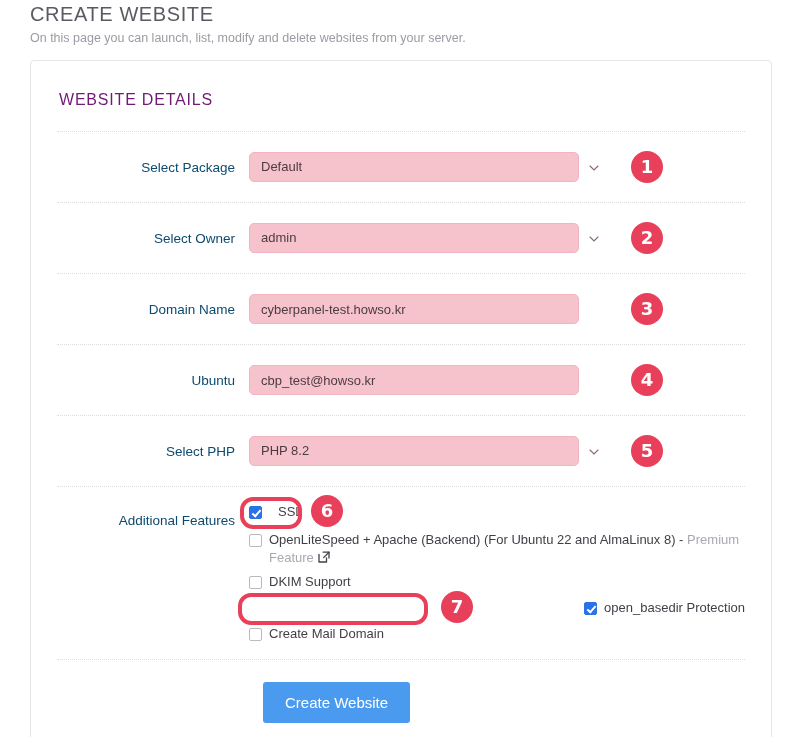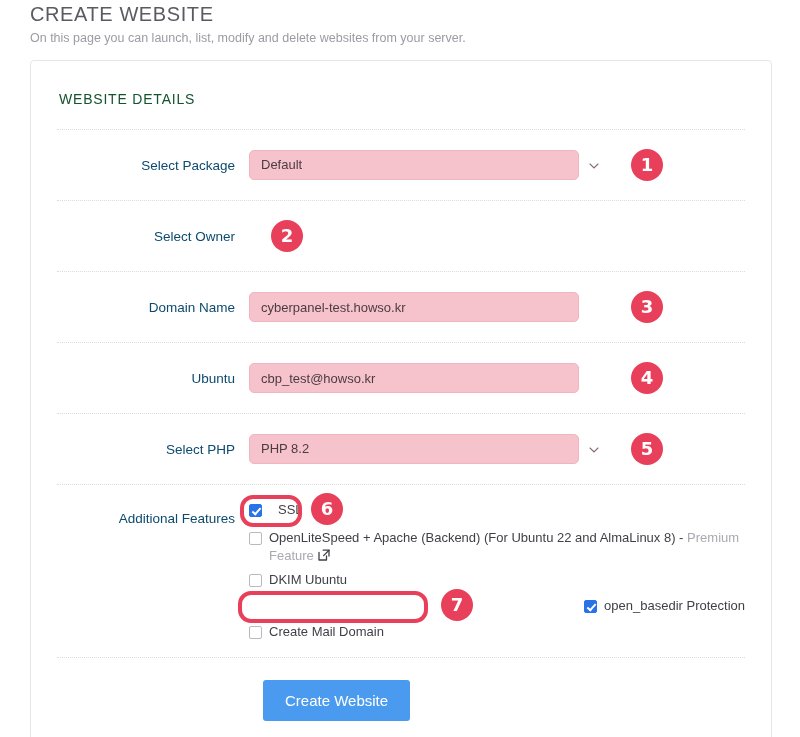--- a/index.html
+++ b/index.html
@@ -44,22 +44,22 @@
     left: 30px;
     top: 60px;
     width: 742px;
     height: 700px;
     background: #ffffff;
     border: 1px solid #e6e6e8;
     border-radius: 4px;
     box-sizing: border-box;
   }
   .card-title {
-    font-size: 14px;
-    color: #14532d;
+    font-size: 16px;
+    color: #701a75;
     letter-spacing: 0.8px;
     padding: 30px 0 0 28px;
     font-weight: 400;
   }
 
   
   .form-body {
     padding: 0 26px;
     margin-top: 22px;
   }
@@ -249,20 +249,30 @@
           <svg viewBox="0 0 10 10" width="10" height="10">
               <path d="M1 3 L5 7 L9 3" stroke="#8a6a72" stroke-width="1.1" fill="none" stroke-linecap="round"></path>
             </svg>
         </span>
       </div>
       <div class="badge badge-inline">1</div>
     </div>
 
     <div class="form-row">
       <div class="form-label">Select Owner</div>
+      <div class="field-wrap">
+        <select class="pink-field">
+          <option>admin</option>
+        </select>
+        <span class="select-chevron">
+          <svg viewBox="0 0 10 10" width="10" height="10">
+              <path d="M1 3 L5 7 L9 3" stroke="#8a6a72" stroke-width="1.1" fill="none" stroke-linecap="round"></path>
+            </svg>
+        </span>
+      </div>
       <div class="badge badge-inline">2</div>
     </div>
 
     <div class="form-row">
       <div class="form-label">Domain Name</div>
       <div class="field-wrap">
         <input class="pink-field" type="text" value="cyberpanel-test.howso.kr" placeholder="Domain Name" style="">
       </div>
       <div class="badge badge-inline">3</div>
     </div>
@@ -311,21 +321,21 @@
                 <path d="M2 4.5 L2 12 L9.5 12 L9.5 8" stroke="#3f3f47" stroke-width="1.3" fill="none" stroke-linecap="round" stroke-linejoin="round"></path>
                 <path d="M6.2 2.2 L12 2.2 L12 8" stroke="#3f3f47" stroke-width="1.3" fill="none" stroke-linecap="round" stroke-linejoin="round"></path>
                 <path d="M12 2.2 L6.6 7.6" stroke="#3f3f47" stroke-width="1.3" fill="none" stroke-linecap="round"></path>
               </svg>
             </span>
           </span>
         </div>
 
         <div class="check-line" style="margin-top:6px;">
           <span class="cbox"></span>
-          <span class="check-label">DKIM Ubuntu</span>
+          <span class="check-label">DKIM Support</span>
         </div>
 
         <div class="check-line" style="margin-top:8px;margin-bottom:8px;justify-content:flex-end;">
           <span class="ring" id="ring-obd"></span>
           <span class="cbox checked"></span>
           <span class="check-label">open_basedir Protection</span>
           <span class="badge badge-obd">7</span>
         </div>
 
         <div class="check-line">

